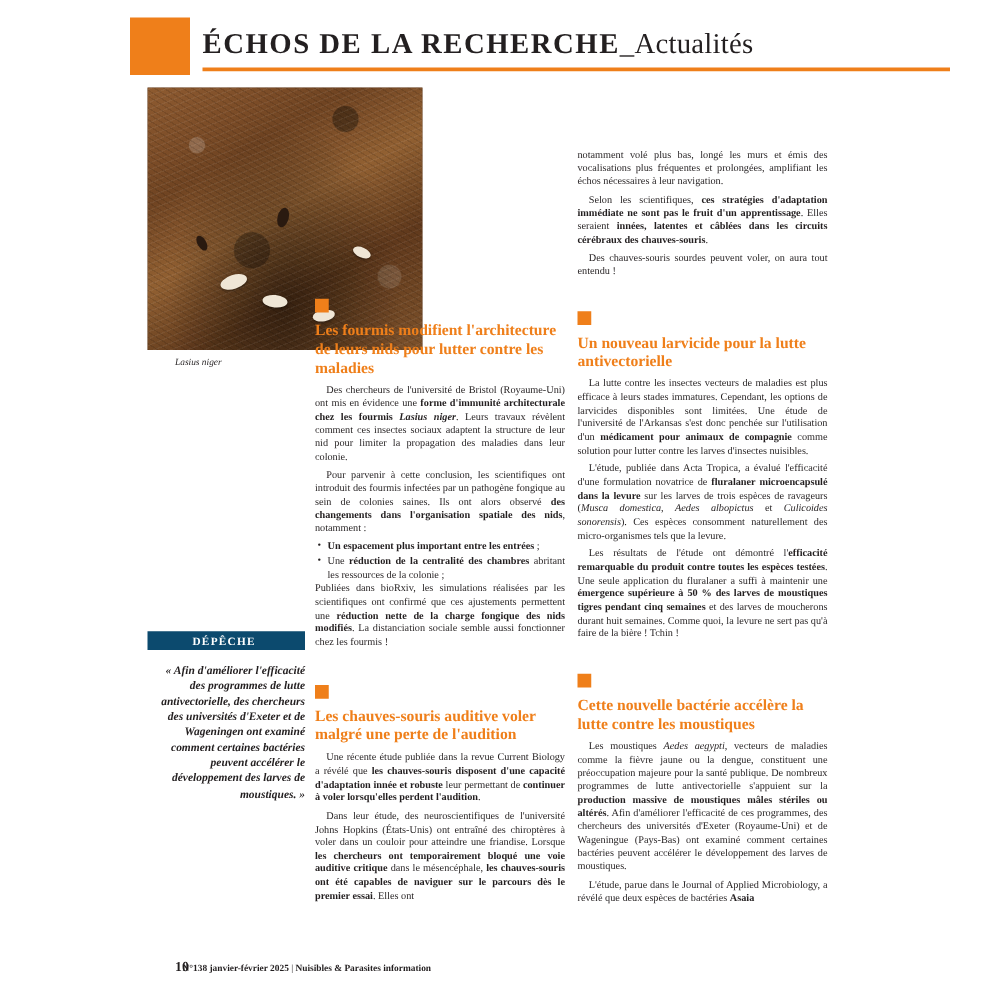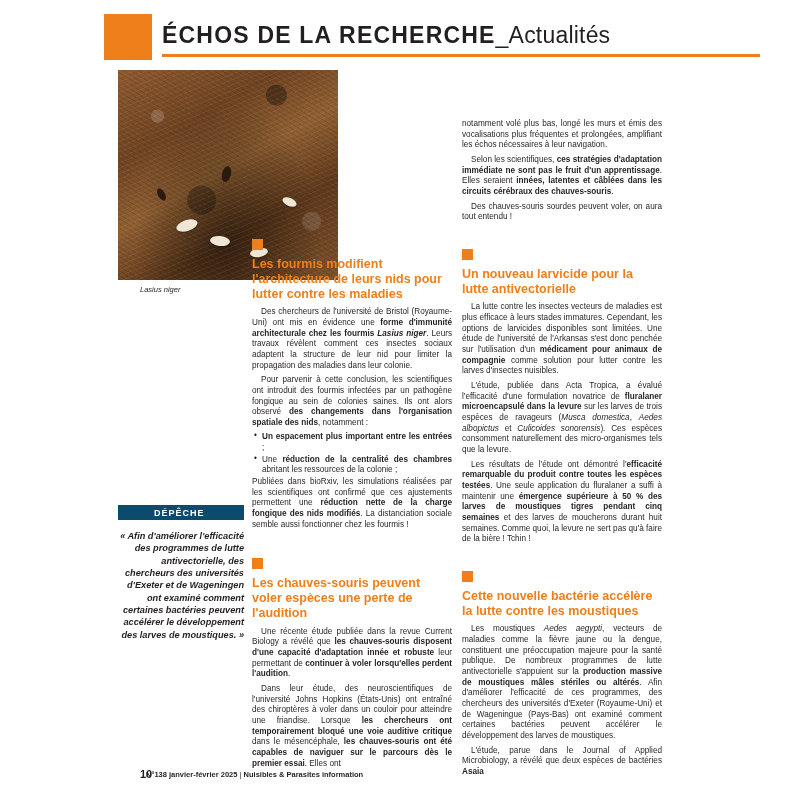--- a/index.html
+++ b/index.html
@@ -3,21 +3,21 @@
 <meta charset="utf-8">
 <style>
   html,body{margin:0;padding:0;}
   body{
     width:800px;height:800px;
     background:#ffffff;
     font-family:"Liberation Sans", sans-serif;
     color:#231f20;
     overflow:hidden;
   }
-  .page{position:relative;width:702px;height:800px;}
+  .page{position:relative;width:702px;height:800px;font-family:Liberation Serif, serif;}
 
   
   .header{position:absolute;left:104px;top:14px;width:660px;height:48px;}
   .header-bar{position:absolute;left:0;top:0;width:48px;height:46px;background:#ef7f1a;}
   .header-title{position:absolute;left:58px;top:8px;white-space:nowrap;
     font-size:23px;font-weight:bold;letter-spacing:1.2px;color:#231f20;}
   .header-title .rubrique{color:#231f20;}
   .header-title .sub{font-weight:normal;letter-spacing:0.2px;}
   .header-rule{position:absolute;left:58px;top:40px;width:598px;height:3px;background:#ef7f1a;}
 
@@ -107,21 +107,21 @@
       <p class="ind">Pour parvenir à cette conclusion, les scientifiques ont introduit des fourmis infectées par un pathogène fongique au sein de colonies saines. Ils ont alors observé <b>des changements dans l'organisation spatiale des nids</b>, notamment :</p>
       <ul class="bullets">
         <li><b>Un espacement plus important entre les entrées</b> ;</li>
         <li>Une <b>réduction de la centralité des chambres</b> abritant les ressources de la colonie ;</li>
       </ul>
       <p>Publiées dans bioRxiv, les simulations réalisées par les scientifiques ont confirmé que ces ajustements permettent une <b>réduction nette de la charge fongique des nids modifiés</b>. La distanciation sociale semble aussi fonctionner chez les fourmis !</p>
     </div>
 
     <div class="block" style="margin-top:28px;">
       <div class="sq"></div>
-      <h2 class="sec-title">Les chauves-souris peuvent voler espèces une perte de l'audition</h2>
+      <h2 class="sec-title">Les chauves-souris auditive voler malgré une perte de l'audition</h2>
       <p class="ind">Une récente étude publiée dans la revue Current Biology a révélé que <b>les chauves-souris disposent d'une capacité d'adaptation innée et robuste</b> leur permettant de <b>continuer à voler lorsqu'elles perdent l'audition</b>.</p>
       <p class="ind">Dans leur étude, des neuroscientifiques de l'université Johns Hopkins (États-Unis) ont entraîné des chiroptères à voler dans un couloir pour atteindre une friandise. Lorsque <b>les chercheurs ont temporairement bloqué une voie auditive critique</b> dans le mésencéphale, <b>les chauves-souris ont été capables de naviguer sur le parcours dès le premier essai</b>. Elles ont</p>
     </div>
 
   </div>
 
   <div class="col col2">
 
     <div class="block first">
       <p>notamment volé plus bas, longé les murs et émis des vocalisations plus fréquentes et prolongées, amplifiant les échos nécessaires à leur navigation.</p>

